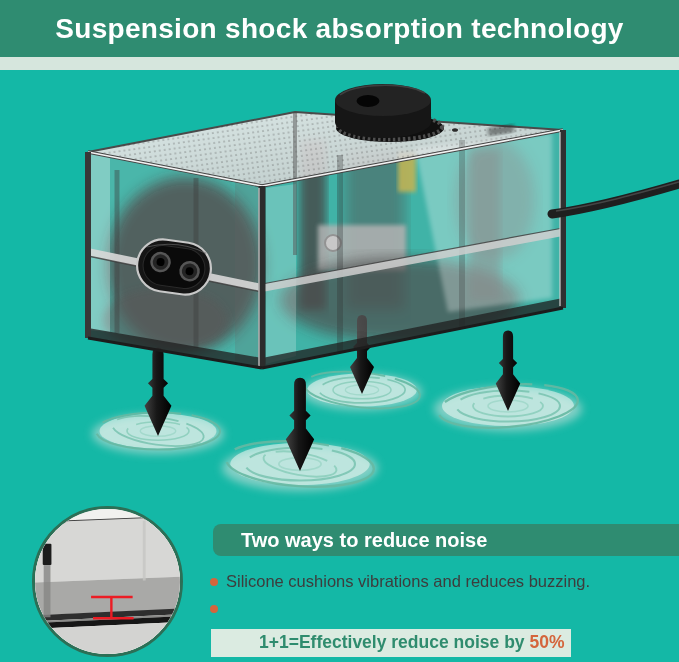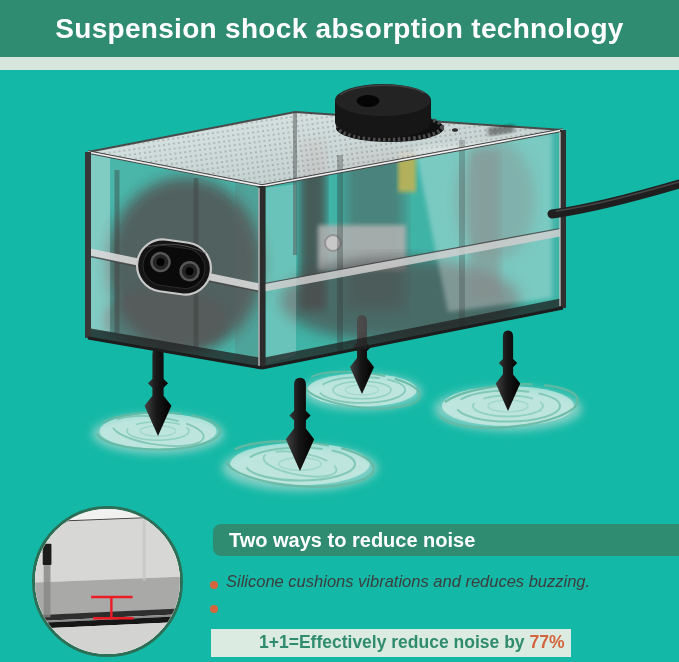--- a/index.html
+++ b/index.html
@@ -23,23 +23,23 @@
   .header-strip{position:absolute;left:0;top:57px;width:679px;height:13px;background:var(--strip-green);}
 
   .stage{position:absolute;left:0;top:70px;width:679px;height:440px;}
 
   .inset{position:absolute;left:32px;top:506px;width:151px;height:151px;border-radius:50%;
     border:3px solid var(--inset-border);overflow:hidden;background:#f1f1ef;}
   .inset svg{display:block;}
 
   .info-banner{position:absolute;left:213px;top:524px;width:466px;height:32px;
     background:var(--brand-green);border-radius:8px 0 0 8px;display:flex;align-items:center;}
-  .info-banner span{color:#fff;font-weight:bold;font-size:20px;padding-left:16px;white-space:nowrap;}
-
-  .bullet{position:absolute;left:210px;display:flex;align-items:center;width:469px;font-style:italic;}
+  .info-banner span{color:#fff;font-weight:bold;font-size:20px;padding-left:28px;white-space:nowrap;}
+
+  .bullet{position:absolute;left:210px;display:flex;align-items:flex-start;width:469px;}
   .bullet.b1{top:571px;}
   .bullet.b2{top:598px;}
   .bullet .dot{width:8px;height:8px;border-radius:50%;background:var(--accent-orange);
     margin:7px 8px 0 0;flex:0 0 auto;}
   .bullet .txt{color:var(--text-dark);font-size:16.5px;line-height:21px;white-space:nowrap;}
 
   .summary{position:absolute;left:211px;top:629px;background:var(--highlight-green);
     padding:3px 7px 4px 4px;font-size:17.5px;font-weight:bold;white-space:nowrap;}
   .summary .pre{color:var(--summary-green);margin-left:44px;}
   .summary .val{color:var(--accent-orange);}
@@ -244,16 +244,16 @@
 
   <div class="bullet b1">
     <span class="dot"></span>
     <span class="txt">Silicone cushions vibrations and reduces buzzing.</span>
   </div>
   <div class="bullet b2">
     <span class="dot"></span>
   </div>
 
   <div class="summary">
-    <span class="pre">1+1=Effectively reduce noise by </span><span class="val">77%</span>
+    <span class="pre">1+1=Effectively reduce noise by </span><span class="val">50%</span>
   </div>
 
 </div>
 
 </body></html>

